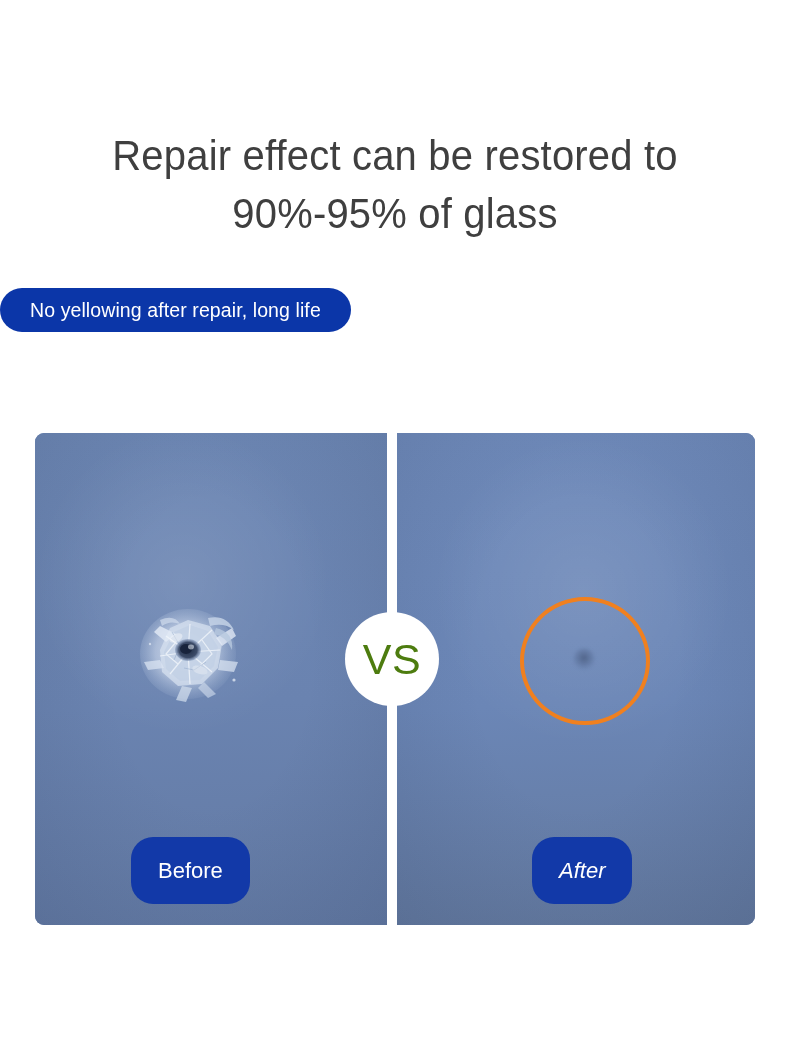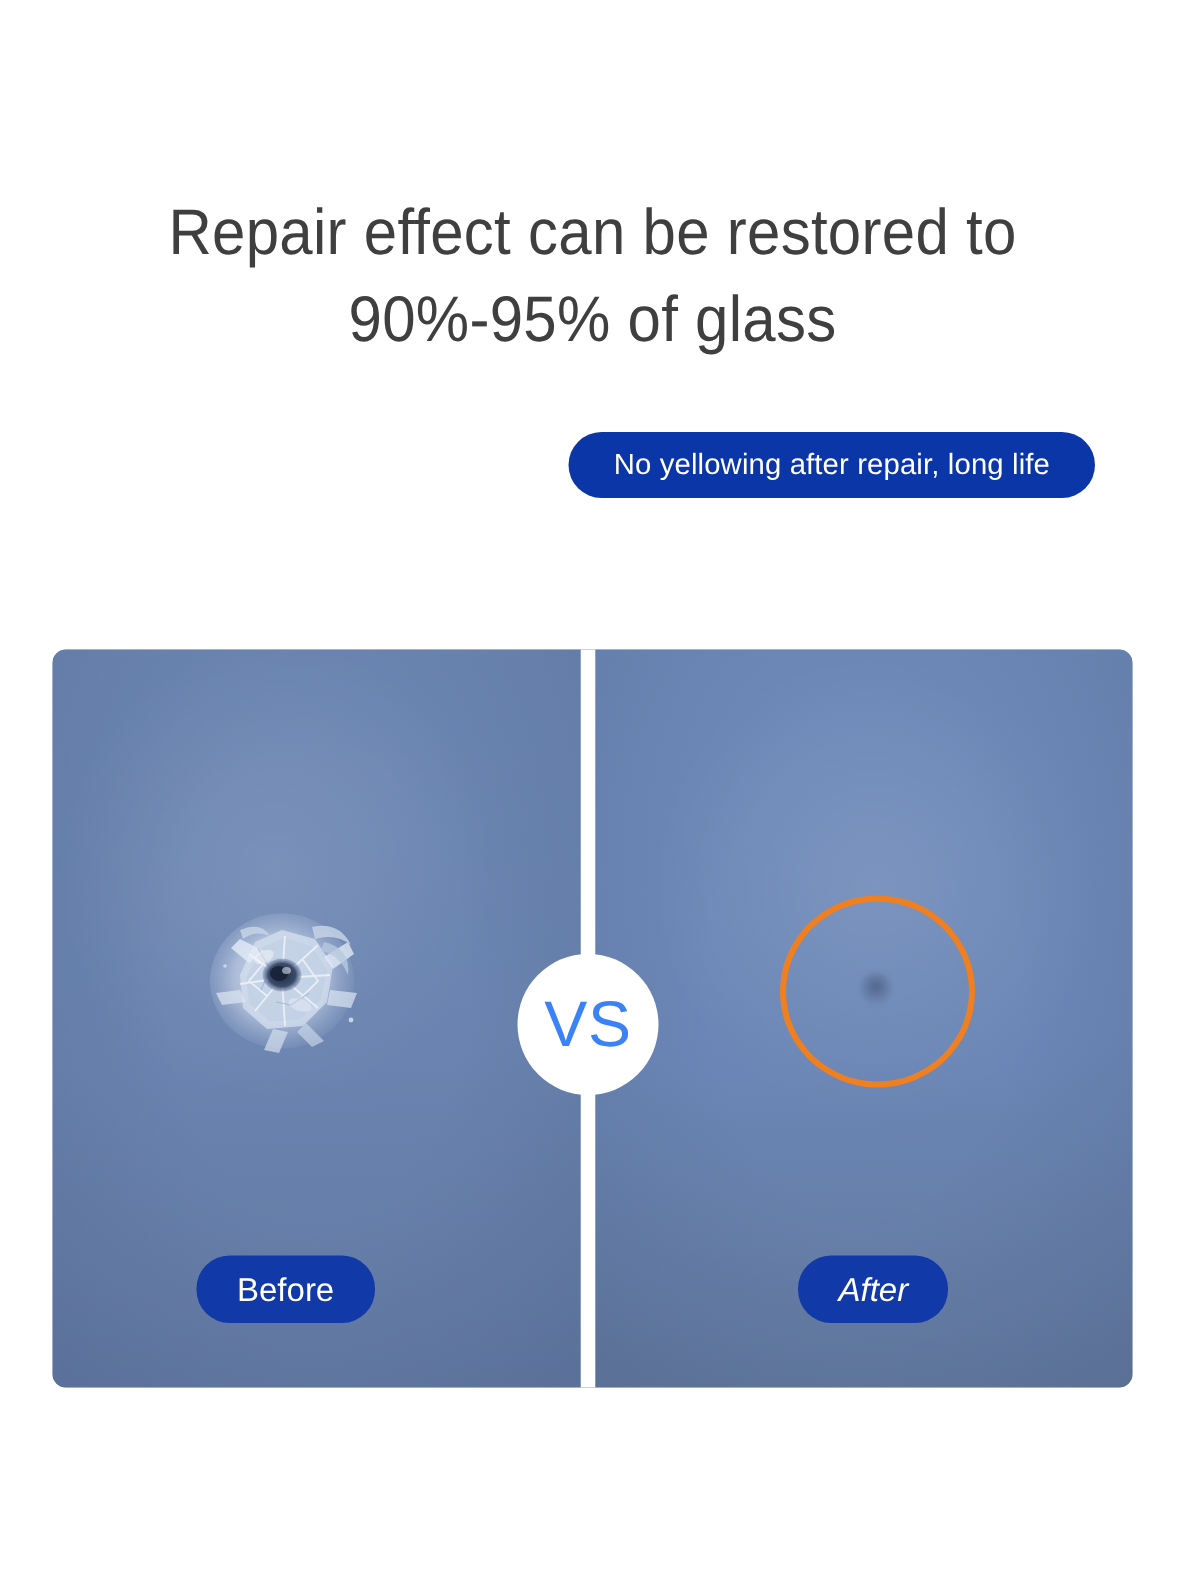--- a/index.html
+++ b/index.html
@@ -37,21 +37,21 @@
     white-space: nowrap;
   }
 
   
   .badge-wrap {
     position: absolute;
     left: 0;
     top: 288px;
     width: 730px;
     display: flex;
-    justify-content: flex-end;
+    justify-content: flex-start;
   }
   .badge-pill {
     background: #0b36a8;
     color: #ffffff;
     border-radius: 24px;
     height: 44px;
     line-height: 44px;
     padding: 0 30px;
     font-size: 19.5px;
     font-weight: 400;
@@ -139,47 +139,47 @@
     border: 4px solid #f0801f;
     border-radius: 50%;
     box-sizing: border-box;
     pointer-events: none;
   }
 
   
   .vs-badge {
     position: absolute;
     left: 345px;
-    top: 636px;
+    top: 612px;
     width: 94px;
     height: 94px;
     border-radius: 50%;
     background: #ffffff;
     display: flex;
     align-items: center;
     justify-content: center;
-    color: #3b82f6;
+    color: #4d7c0f;
     font-size: 43px;
     font-weight: 400;
     letter-spacing: 0.5px;
     font-family: "Liberation Sans", sans-serif;
   }
 
   
   .tag {
     position: absolute;
     height: 43px;
     line-height: 43px;
     border-radius: 22px;
     background: #1239a8;
     color: #ffffff;
     font-size: 22px;
     font-weight: 400;
     text-align: center;
-    padding: 1px 27px;
+    padding: 12px 27px;
     white-space: nowrap;
     font-family: "Liberation Sans", sans-serif;
   }
   .tag-before { left: 131px; top: 837px; }
   .tag-after  { left: 532px; top: 837px; font-style: italic; }
 </style>
 </head>
 <body>
 
 <div class="headline">

